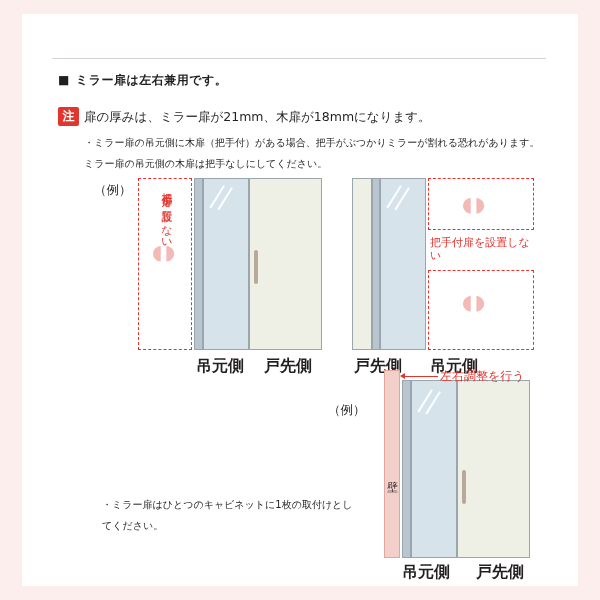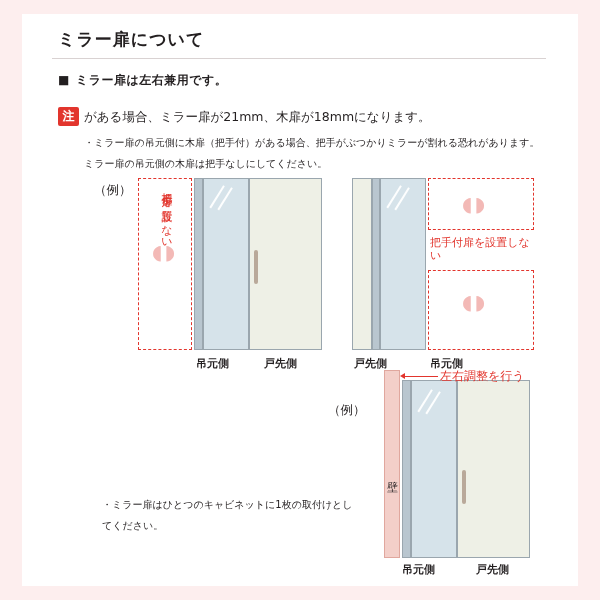--- a/index.html
+++ b/index.html
@@ -90,48 +90,47 @@
   .wood{background:#eef0e6;}
   .jamb{background:#b9c6cf;}
   .handle{
     position:absolute;width:4px;height:34px;background:#b9a99a;border-radius:2px;
   }
   .shine{
     position:absolute;background:#ffffff;height:1.5px;transform:rotate(-58deg);
     transform-origin:left center;opacity:.95;
   }
   .cap-label{
-    position:absolute;font-size:11px;color:#231f20;white-space:nowrap;
+    position:absolute;font-size:16px;color:#231f20;white-space:nowrap;
   }
   .cap-bold{font-weight:bold;}
 
   .arrow-line{position:absolute;background:#e2352d;height:1px;}
   .arrow-head{
     position:absolute;width:0;height:0;
     border-top:3px solid transparent;border-bottom:3px solid transparent;
   }
   .redtext{color:#e2352d;font-size:12px;position:absolute;white-space:nowrap;}
 
   .wallband{position:absolute;background:#f3cfc9;border:1px solid #e0a79e;box-sizing:border-box;}
   .wall-label{position:absolute;font-size:11px;color:#231f20;}
 </style>
 </head>
 <body>
 
 <div class="page">
 
-  <div class="title">ミラー扉について</div>
   <div class="title-rule"></div>
 
   <div class="h2">
     <span class="sq">■</span><span>ミラー扉は左右兼用です。</span>
   </div>
 
   <div class="note-badge">注</div>
-  <div class="note-text">がある場合、ミラー扉が21mm、木扉が18mmになります。</div>
+  <div class="note-text">扉の厚みは、ミラー扉が21mm、木扉が18mmになります。</div>
 
   <div class="bullet b1">・ミラー扉の吊元側に木扉（把手付）がある場合、把手がぶつかりミラーが割れる恐れがあります。ミラー扉の吊元側の木扉は把手なしにしてください。</div>
 
   <div class="rei rei1">（例）</div>
 
   <div class="fig" style="left:116px;top:164px;width:200px;height:196px;">
 
     <div class="dashbox" style="left:0px;top:0px;width:54px;height:172px;"></div>
     <div class="knob" style="left:14px;top:62px;">◖◗</div>
     <div class="dash-label vlabel" style="left:22px;top:6px;height:160px;">把手付扉を設置しない</div>

